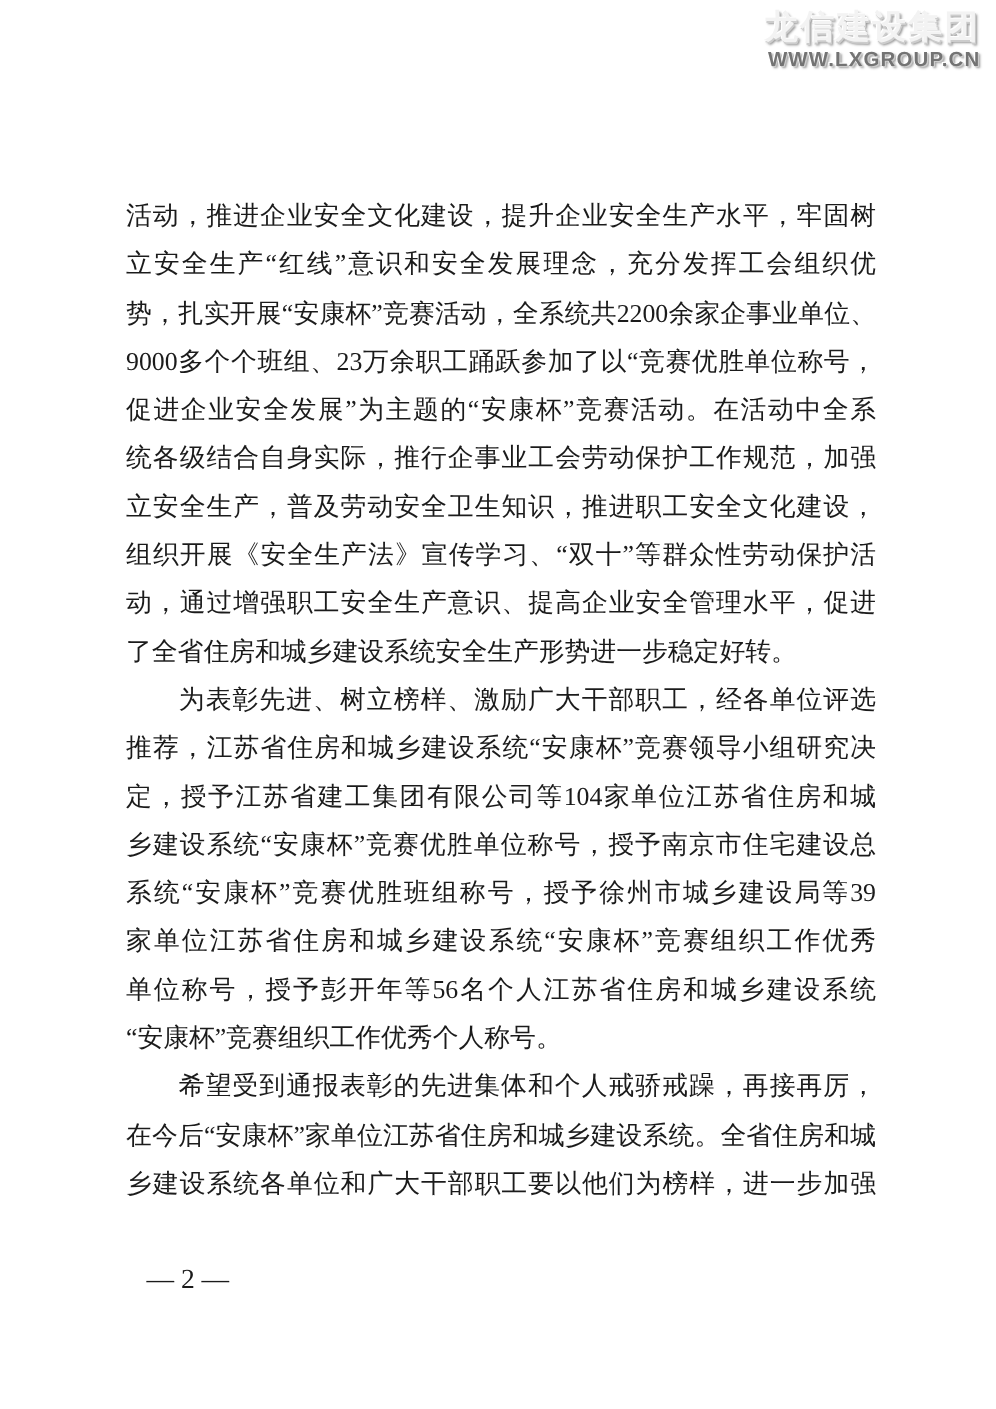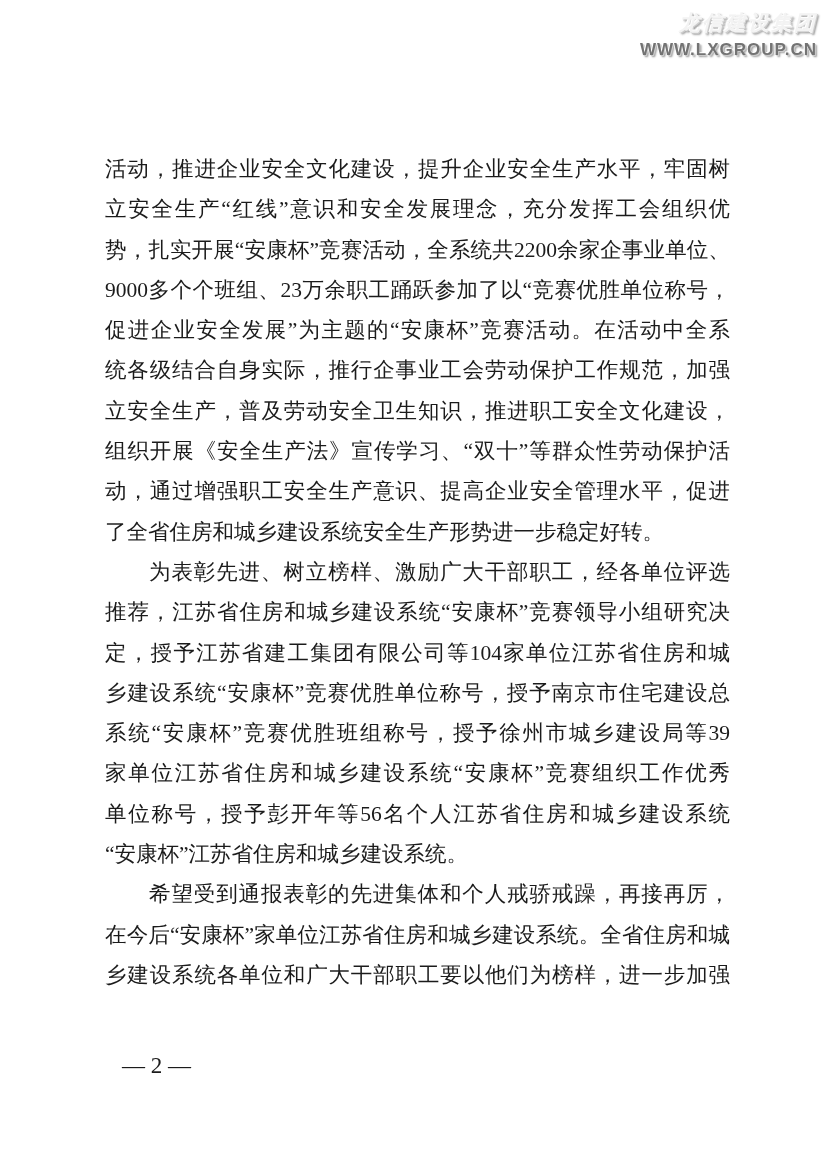--- a/index.html
+++ b/index.html
@@ -19,39 +19,38 @@
   .logo {
     position: absolute;
     top: 6px;
     right: 13px;
     text-align: right;
     font-family: "Liberation Sans", "DejaVu Sans", sans-serif;
     font-weight: bold;
     user-select: none;
   }
   .logo-name {
-    font-size: 21px;
+    font-size: 28px;
     line-height: 33px;
     letter-spacing: 2px;
     color: #f3f3f3;
     text-shadow: -1px -1px 0 #ffffff, 1px 1px 0 #cccccc, 2px 2px 2px #979797;
-    font-style: italic;
   }
   .logo-url {
     font-size: 17px;
     line-height: 21px;
     letter-spacing: 1px;
     color: #737373;
     text-shadow: -1px -1px 0 #ffffff, 1px 1px 0 #cccccc, 2px 2px 2px #979797;
   }
   
   .body-text {
     position: absolute;
     left: 105px;
-    top: 149px;
+    top: 160px;
     width: 625px;
     font-size: 21.5px;
     color: #1b1b1b;
   }
   .line {
     height: 40.3px;
     line-height: 40.3px;
     overflow: hidden;
     white-space: nowrap;
     text-align: justify;
@@ -96,21 +95,21 @@
     <div class="line">组织开展《安全生产法》宣传学习、“双十”等群众性劳动保护活</div>
     <div class="line">动，通过增强职工安全生产意识、提高企业安全管理水平，促进</div>
     <div class="line noj">了全省住房和城乡建设系统安全生产形势进一步稳定好转。</div>
     <div class="line ind">为表彰先进、树立榜样、激励广大干部职工，经各单位评选</div>
     <div class="line">推荐，江苏省住房和城乡建设系统“安康杯”竞赛领导小组研究决</div>
     <div class="line">定，授予江苏省建工集团有限公司等104家单位江苏省住房和城</div>
     <div class="line">乡建设系统“安康杯”竞赛优胜单位称号，授予南京市住宅建设总</div>
     <div class="line">系统“安康杯”竞赛优胜班组称号，授予徐州市城乡建设局等39</div>
     <div class="line">家单位江苏省住房和城乡建设系统“安康杯”竞赛组织工作优秀</div>
     <div class="line">单位称号，授予彭开年等56名个人江苏省住房和城乡建设系统</div>
-    <div class="line noj">“安康杯”江苏省住房和城乡建设系统。</div>
+    <div class="line noj">“安康杯”竞赛组织工作优秀个人称号。</div>
     <div class="line ind">希望受到通报表彰的先进集体和个人戒骄戒躁，再接再厉，</div>
     <div class="line">在今后“安康杯”家单位江苏省住房和城乡建设系统。全省住房和城</div>
     <div class="line">乡建设系统各单位和广大干部职工要以他们为榜样，进一步加强</div>
   </div>
 
   <div class="page-num">— 2 —</div>
 
 </div>
 
 </body></html>

